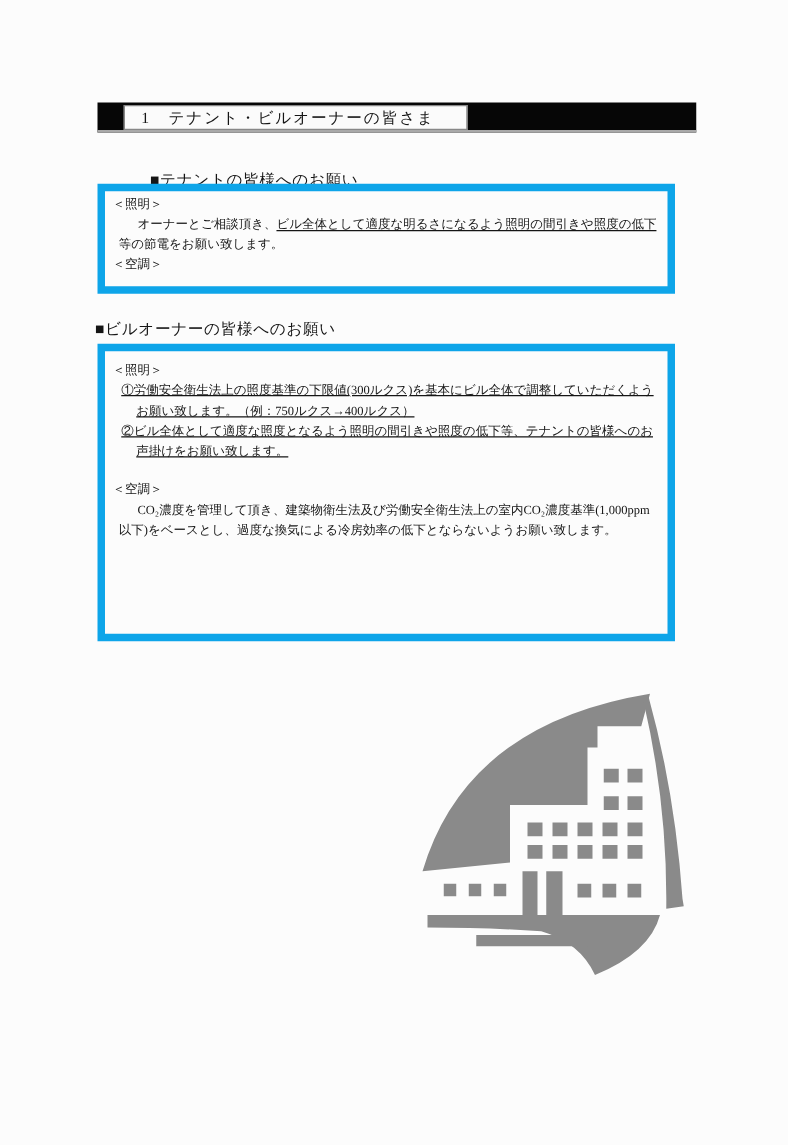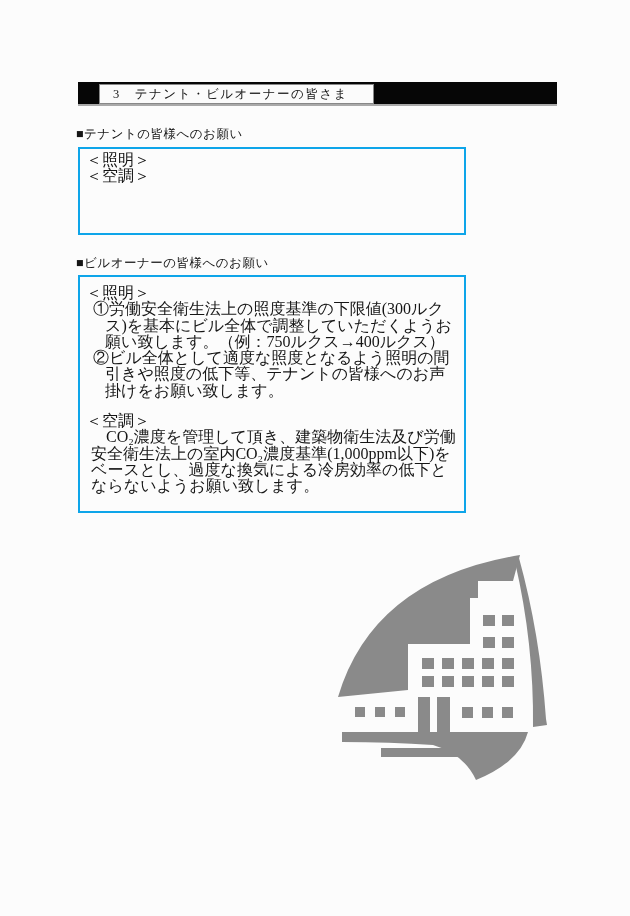--- a/index.html
+++ b/index.html
@@ -17,54 +17,55 @@
     position:absolute;left:21px;top:2px;width:260px;height:18px;
     background:#fbfbfb;border:1px solid #888;
     display:flex;align-items:center;
     font-size:12.5px;letter-spacing:1.5px;white-space:pre;
     padding-left:13px;
   }
   
   .sec-heading{
     position:absolute;left:76px;font-size:12.5px;letter-spacing:0.5px;
   }
-  .sec-heading.tenant{top:126px;}
+  .sec-heading.tenant{top:136px;margin-left:44px;}
   .sec-heading.owner{top:255px;}
   
   .req-box{
-    position:absolute;left:78px;width:388px;border:2px solid #0ea5e9;
-    box-sizing:border-box;font-size:16px;background:transparent;
+    position:absolute;left:78px;width:462px;border:6px solid #0ea5e9;
+    box-sizing:border-box;font-size:10px;background:transparent;
   }
   .box-tenant{top:147px;height:88px;line-height:16px;padding:3px 6px 0 6px;}
   .box-owner{top:275px;height:238px;line-height:16.3px;padding:8px 6px 0 6px;}
   .cat-label{display:block;}
   .para{margin:0;padding-left:5px;text-indent:15px;}
-  .item{margin:0;padding-left:19px;text-indent:-12px;}
+  .item{margin:0;padding-left:19px;text-indent:-12px;text-decoration:underline;}
   .gap{margin-top:14px;}
   .u{text-decoration:underline;text-underline-offset:2px;}
   
   .illustration{
     position:absolute;left:335px;top:549px;width:226px;height:254px;
   }
 </style>
 </head>
 <body>
 
 <div class="page">
 
   <div class="header-bar">
     <div class="header-label">
-      <span>3　テナント・ビルオーナーの皆さま</span>
+      <span>1　テナント・ビルオーナーの皆さま</span>
     </div>
   </div>
 
   <div class="sec-heading tenant">■テナントの皆様へのお願い</div>
 
   <div class="req-box box-tenant">
     <span class="cat-label">＜照明＞</span>
+    <p class="para"><span>オーナーとご相談頂き、</span><span class="u">ビル全体として適度な明るさになるよう照明の間引きや照度の低下</span><span>等の節電をお願い致します。</span></p>
     <span class="cat-label">＜空調＞</span>
   </div>
 
   <div class="sec-heading owner">■ビルオーナーの皆様へのお願い</div>
 
   <div class="req-box box-owner">
     <span class="cat-label">＜照明＞</span>
     <p class="item">①労働安全衛生法上の照度基準の下限値(300ルクス)を基本にビル全体で調整していただくようお願い致します。（例：750ルクス→400ルクス）</p>
     <p class="item">②ビル全体として適度な照度となるよう照明の間引きや照度の低下等、テナントの皆様へのお声掛けをお願い致します。</p>
     <span class="cat-label gap">＜空調＞</span>

